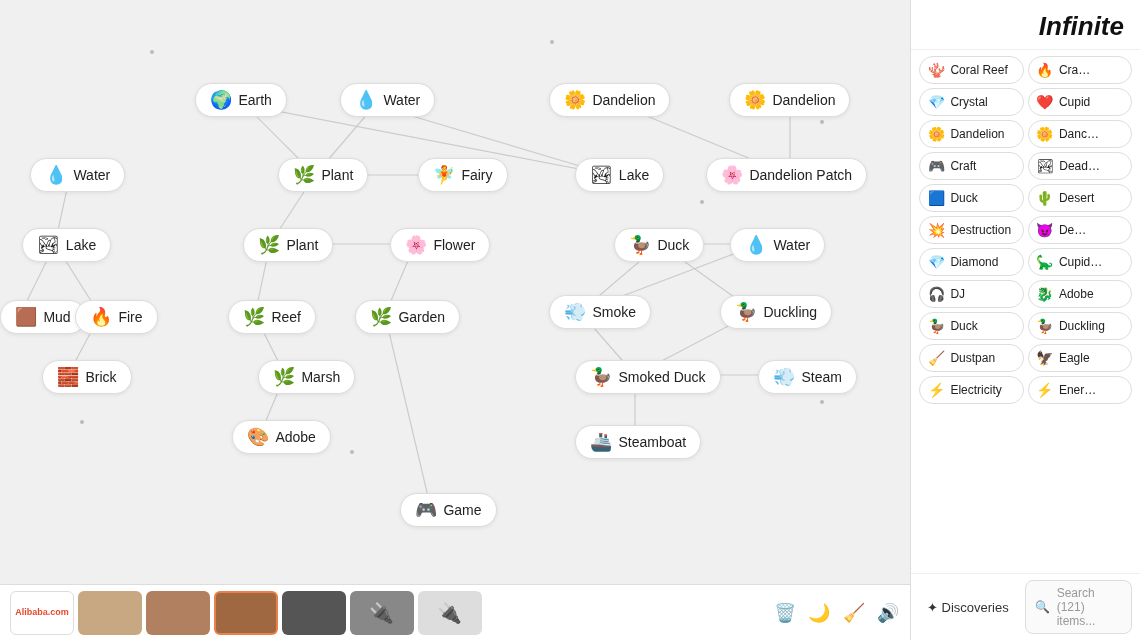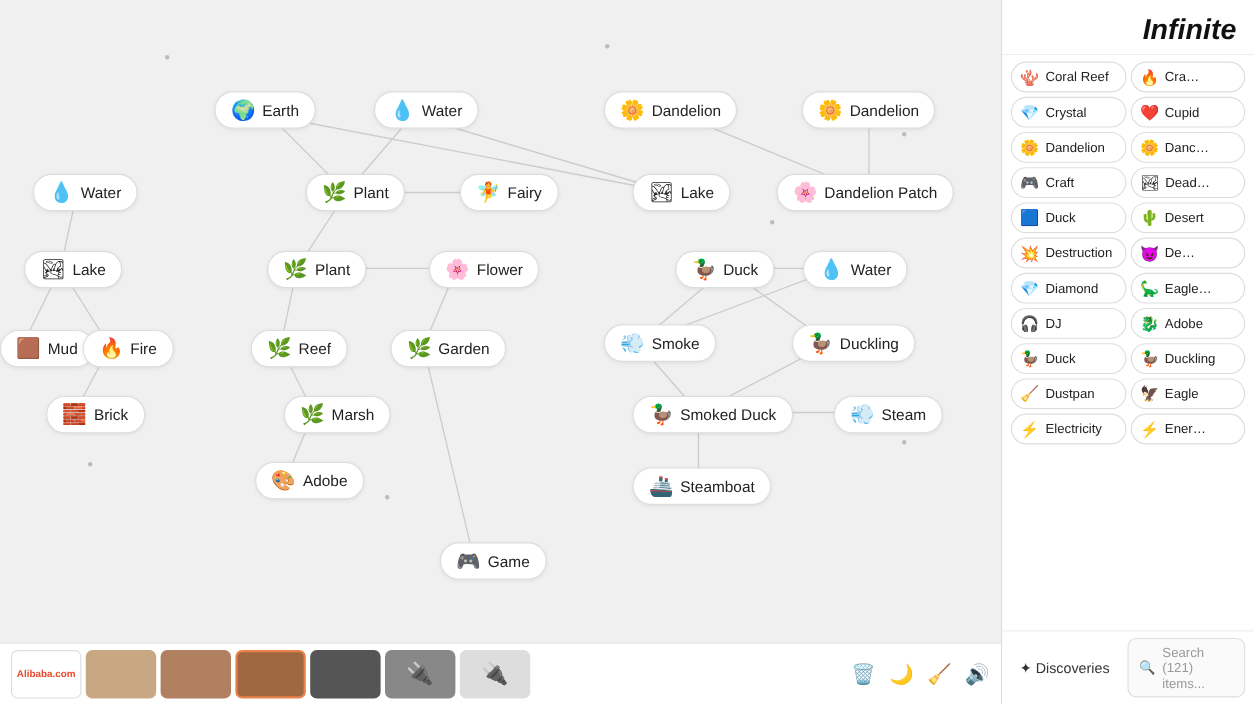--- a/index.html
+++ b/index.html
@@ -452,21 +452,21 @@
       <div class="sidebar-item">
         <span class="s-emoji">😈</span>
         <span>De…</span>
       </div>
       <div class="sidebar-item">
         <span class="s-emoji">💎</span>
         <span>Diamond</span>
       </div>
       <div class="sidebar-item">
         <span class="s-emoji">🦕</span>
-        <span>Eagle…</span>
+        <span>Cupid…</span>
       </div>
       <div class="sidebar-item">
         <span class="s-emoji">🎧</span>
         <span>DJ</span>
       </div>
       <div class="sidebar-item">
         <span class="s-emoji">🐉</span>
         <span>Adobe</span>
       </div>
       <div class="sidebar-item">

